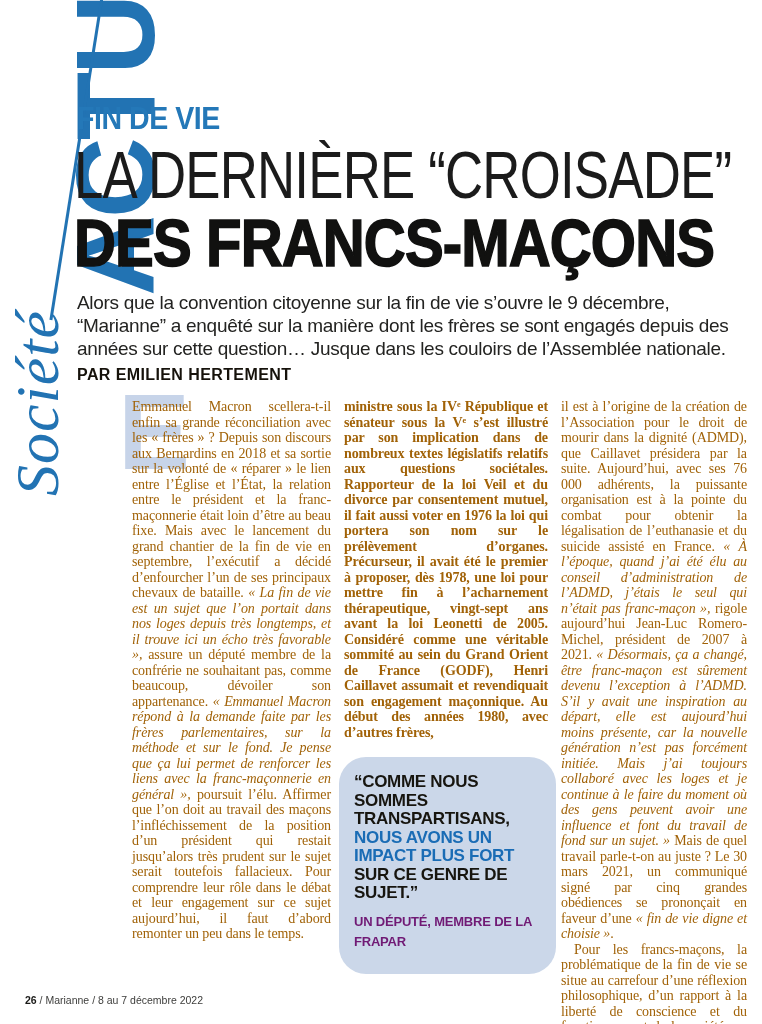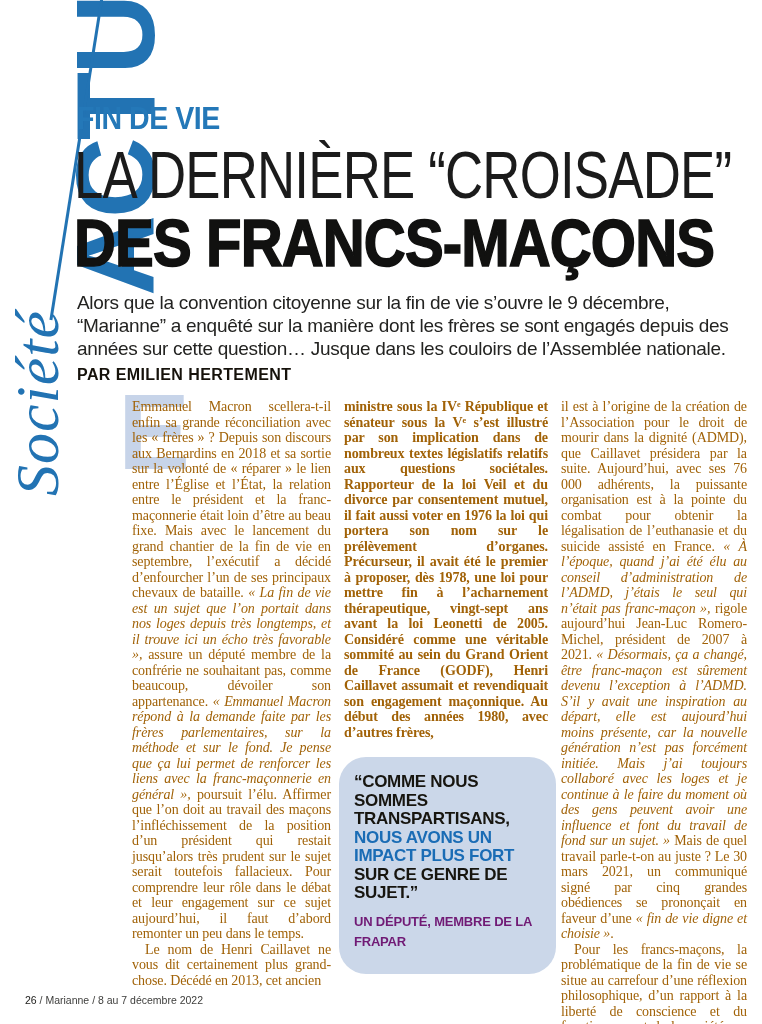--- a/index.html
+++ b/index.html
@@ -90,42 +90,41 @@
   .quote-attr{
     margin-top:9px;font-weight:bold;font-size:13px;line-height:20px;
     letter-spacing:-0.2px;color:#701a75;
   }
   
   .footer{
     position:absolute;left:25px;top:994px;
     font-family:"Liberation Sans",sans-serif;font-size:10.5px;
     color:#3d3d3b;
   }
-  .footer .page-num{font-weight:normal;color:#191917;}
+  .footer .page-num{font-weight:bold;color:#191917;}
 </style>
 </head>
 <body>
 
 <div class="page">
 
   <div class="masthead-actu">ACTU</div>
   <div class="masthead-slash"></div>
   <div class="masthead-rubric">Société</div>
 
   <div class="kicker">FIN DE VIE</div>
   <div class="headline-1">LA DERNIÈRE “CROISADE”</div>
   <div class="headline-2">DES FRANCS-MAÇONS</div>
   <div class="standfirst">Alors que la convention citoyenne sur la fin de vie s’ouvre le 9 décembre, “Marianne” a enquêté sur la manière dont les frères se sont engagés depuis des années sur cette question… Jusque dans les couloirs de l’Assemblée nationale.</div>
   <div class="byline">PAR EMILIEN HERTEMENT</div>
 
   <div class="dropcap">E</div>
 
   <div class="col col-1">
       <p class="para"><span>Emmanuel Macron scellera-t-il enfin sa grande réconciliation avec les « frères » ? Depuis son discours aux Bernardins en 2018 et sa sortie sur la volonté de « réparer » le lien entre l’Église et l’État, la relation entre le président et la franc-maçonnerie était loin d’être au beau fixe. Mais avec le lancement du grand chantier de la fin de vie en septembre, l’exécutif a décidé d’enfourcher l’un de ses principaux chevaux de bataille. </span><em>« La fin de vie est un sujet que l’on portait dans nos loges depuis très longtemps, et il trouve ici un écho très favorable »,</em><span> assure un député membre de la confrérie ne souhaitant pas, comme beaucoup, dévoiler son appartenance. </span><em>« Emmanuel Macron répond à la demande faite par les frères parlementaires, sur la méthode et sur le fond. Je pense que ça lui permet de renforcer les liens avec la franc-maçonnerie en général »,</em><span> poursuit l’élu. Affirmer que l’on doit au travail des maçons l’infléchissement de la position d’un président qui restait jusqu’alors très prudent sur le sujet serait toutefois fallacieux. Pour comprendre leur rôle dans le débat et leur engagement sur ce sujet aujourd’hui, il faut d’abord remonter un peu dans le temps.</span></p>
-      <p class="para indent"><span>Le nom de Henri Caillavet ne vous dit certainement plus grand-chose. Décédé en 2013, cet ancien</span></p>
     </div>
   <div class="col col-2">
       <p class="para"><span>ministre sous la IVᵉ République et sénateur sous la Vᵉ s’est illustré par son implication dans de nombreux textes législatifs relatifs aux questions sociétales. Rapporteur de la loi Veil et du divorce par consentement mutuel, il fait aussi voter en 1976 la loi qui portera son nom sur le prélèvement d’organes. Précurseur, il avait été le premier à proposer, dès 1978, une loi pour mettre fin à l’acharnement thérapeutique, vingt-sept ans avant la loi Leonetti de 2005. Considéré comme une véritable sommité au sein du Grand Orient de France (GODF), Henri Caillavet assumait et revendiquait son engagement maçonnique. Au début des années 1980, avec d’autres frères,</span></p>
     </div>
   <div class="col col-3">
       <p class="para"><span>il est à l’origine de la création de l’Association pour le droit de mourir dans la dignité (ADMD), que Caillavet présidera par la suite. Aujourd’hui, avec ses 76 000 adhérents, la puissante organisation est à la pointe du combat pour obtenir la légalisation de l’euthanasie et du suicide assisté en France. </span><em>« À l’époque, quand j’ai été élu au conseil d’administration de l’ADMD, j’étais le seul qui n’était pas franc-maçon »,</em><span> rigole aujourd’hui Jean-Luc Romero-Michel, président de 2007 à 2021. </span><em>« Désormais, ça a changé, être franc-maçon est sûrement devenu l’exception à l’ADMD. S’il y avait une inspiration au départ, elle est aujourd’hui moins présente, car la nouvelle génération n’est pas forcément initiée. Mais j’ai toujours collaboré avec les loges et je continue à le faire du moment où des gens peuvent avoir une influence et font du travail de fond sur un sujet. »</em><span> Mais de quel travail parle-t-on au juste ? Le 30 mars 2021, un communiqué signé par cinq grandes obédiences se prononçait en faveur d’une </span><em>« fin de vie digne et choisie »</em><span>.</span></p>
       <p class="para indent"><span>Pour les francs-maçons, la problématique de la fin de vie se situe au carrefour d’une réflexion philosophique, d’un rapport à la liberté de conscience et du fonctionnement de la société par rapport à</span></p>
     </div>
 
   <div class="quote-box">

